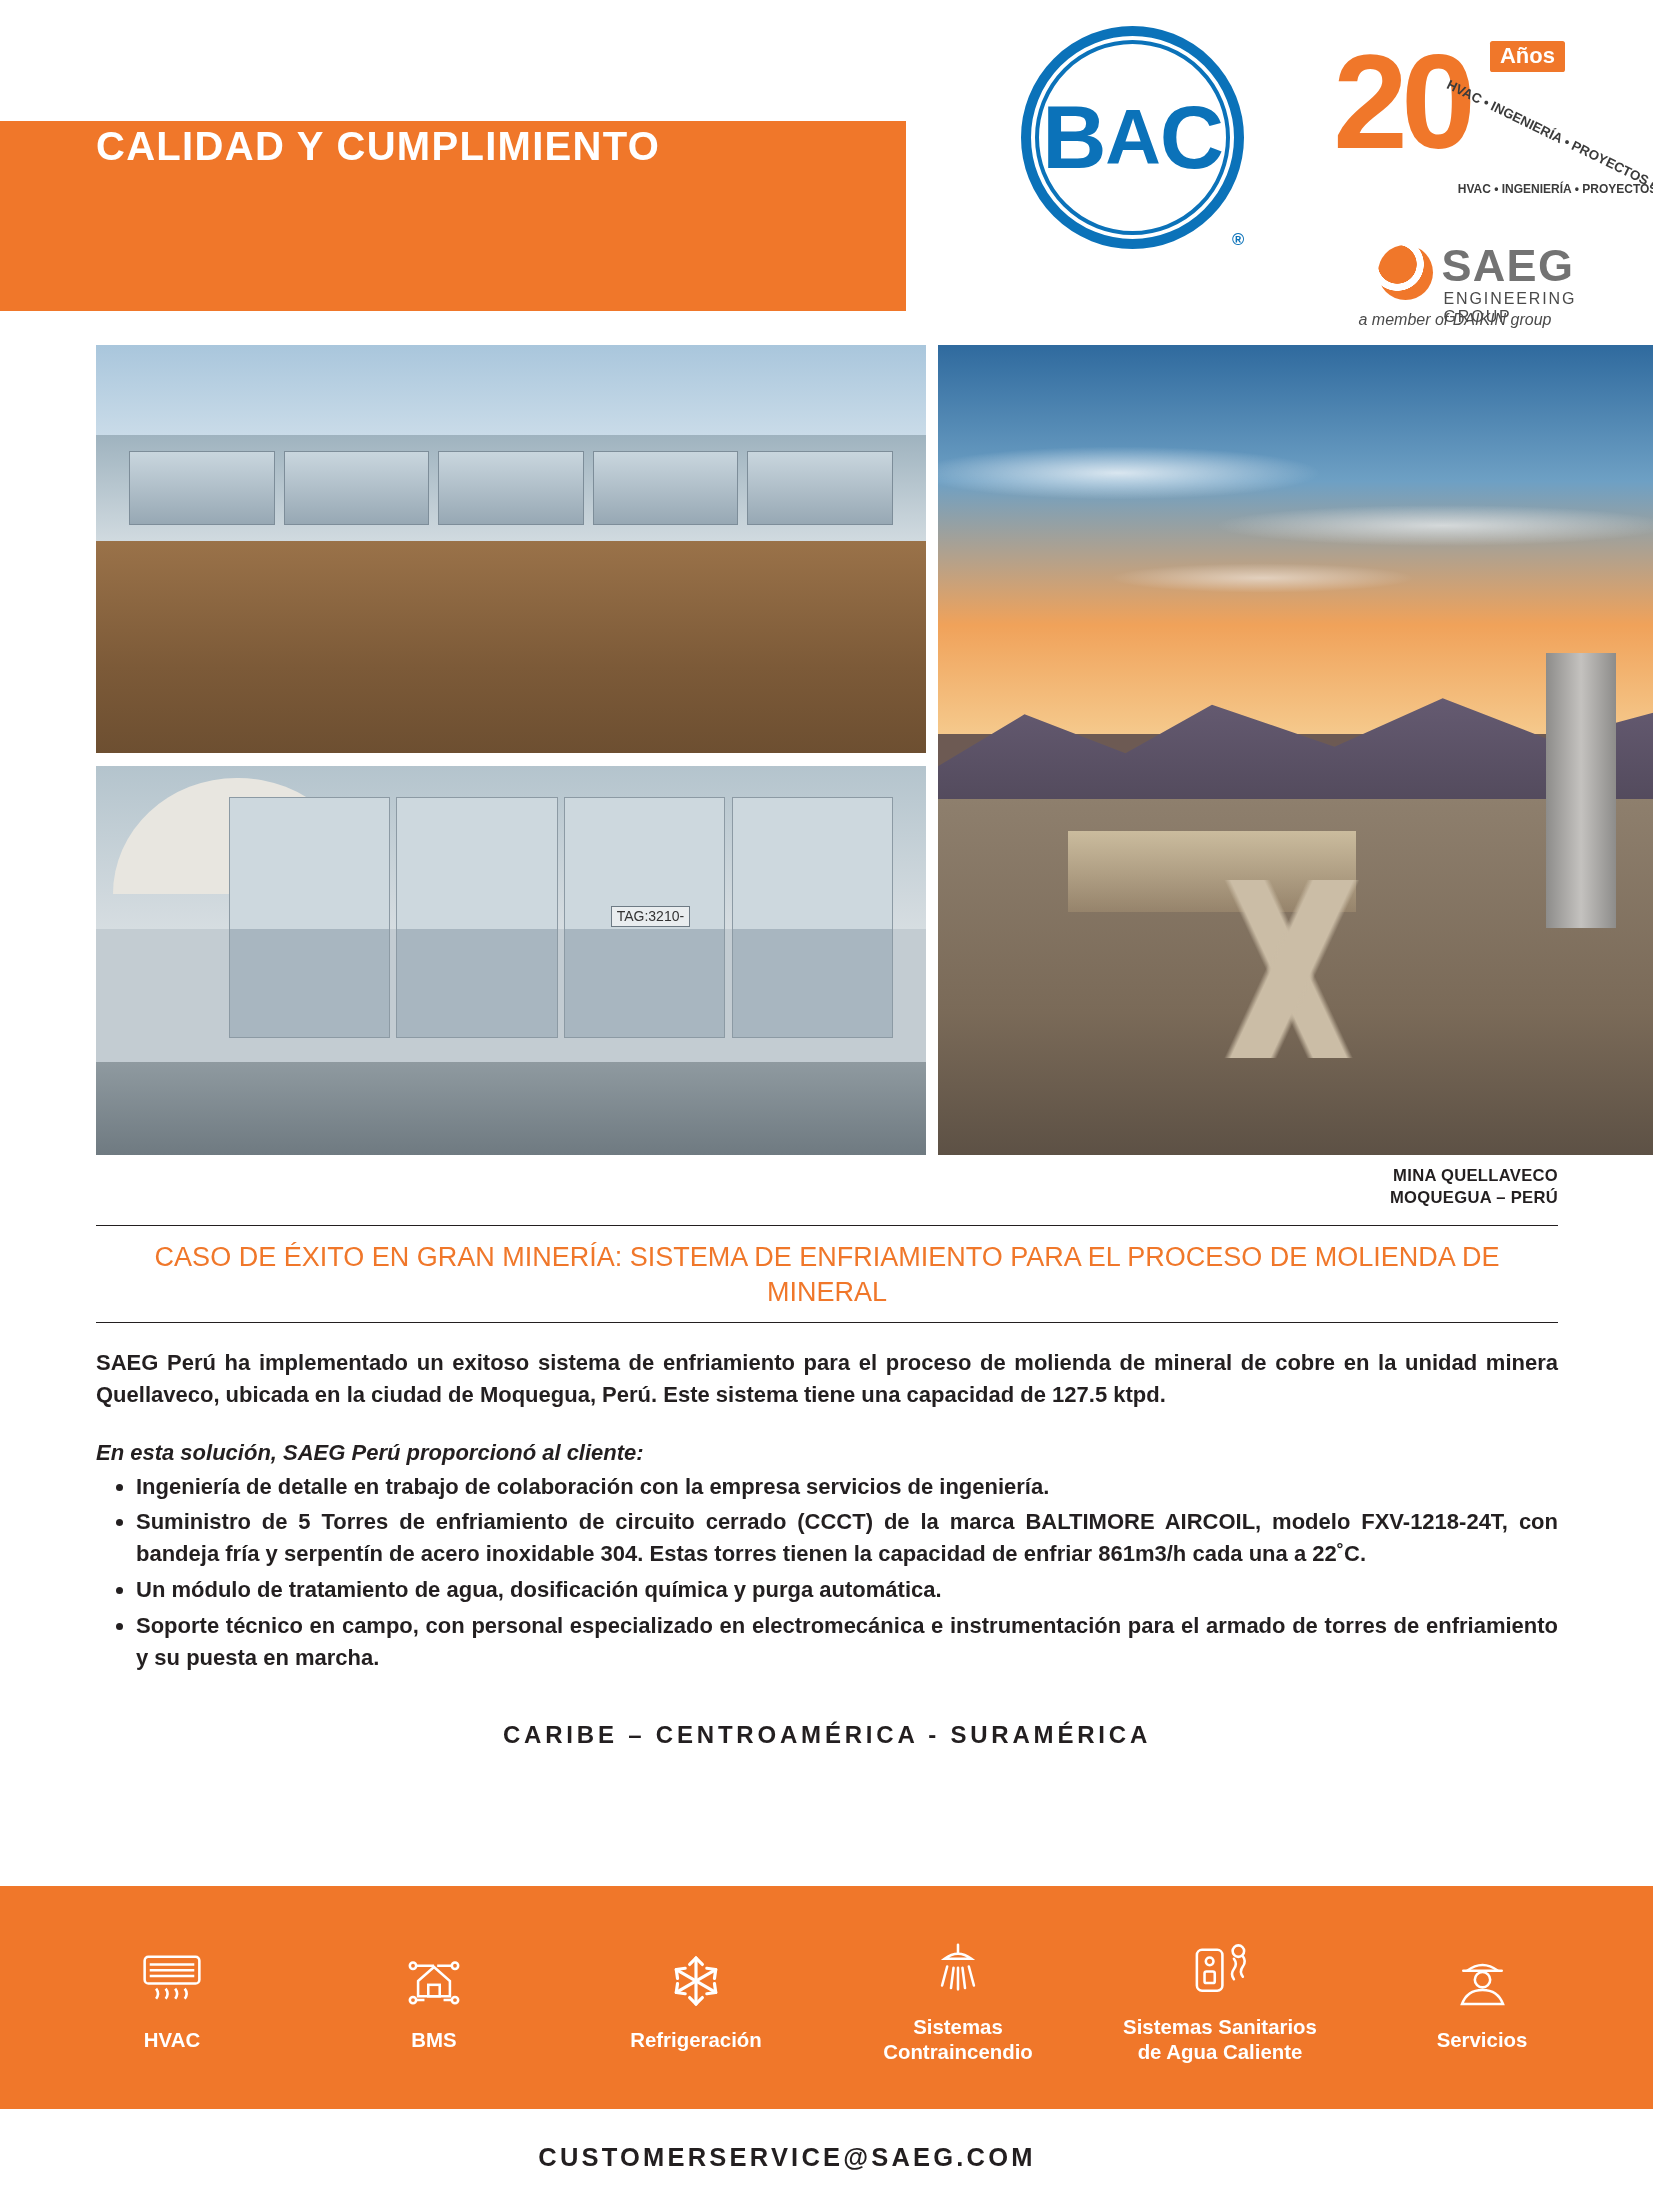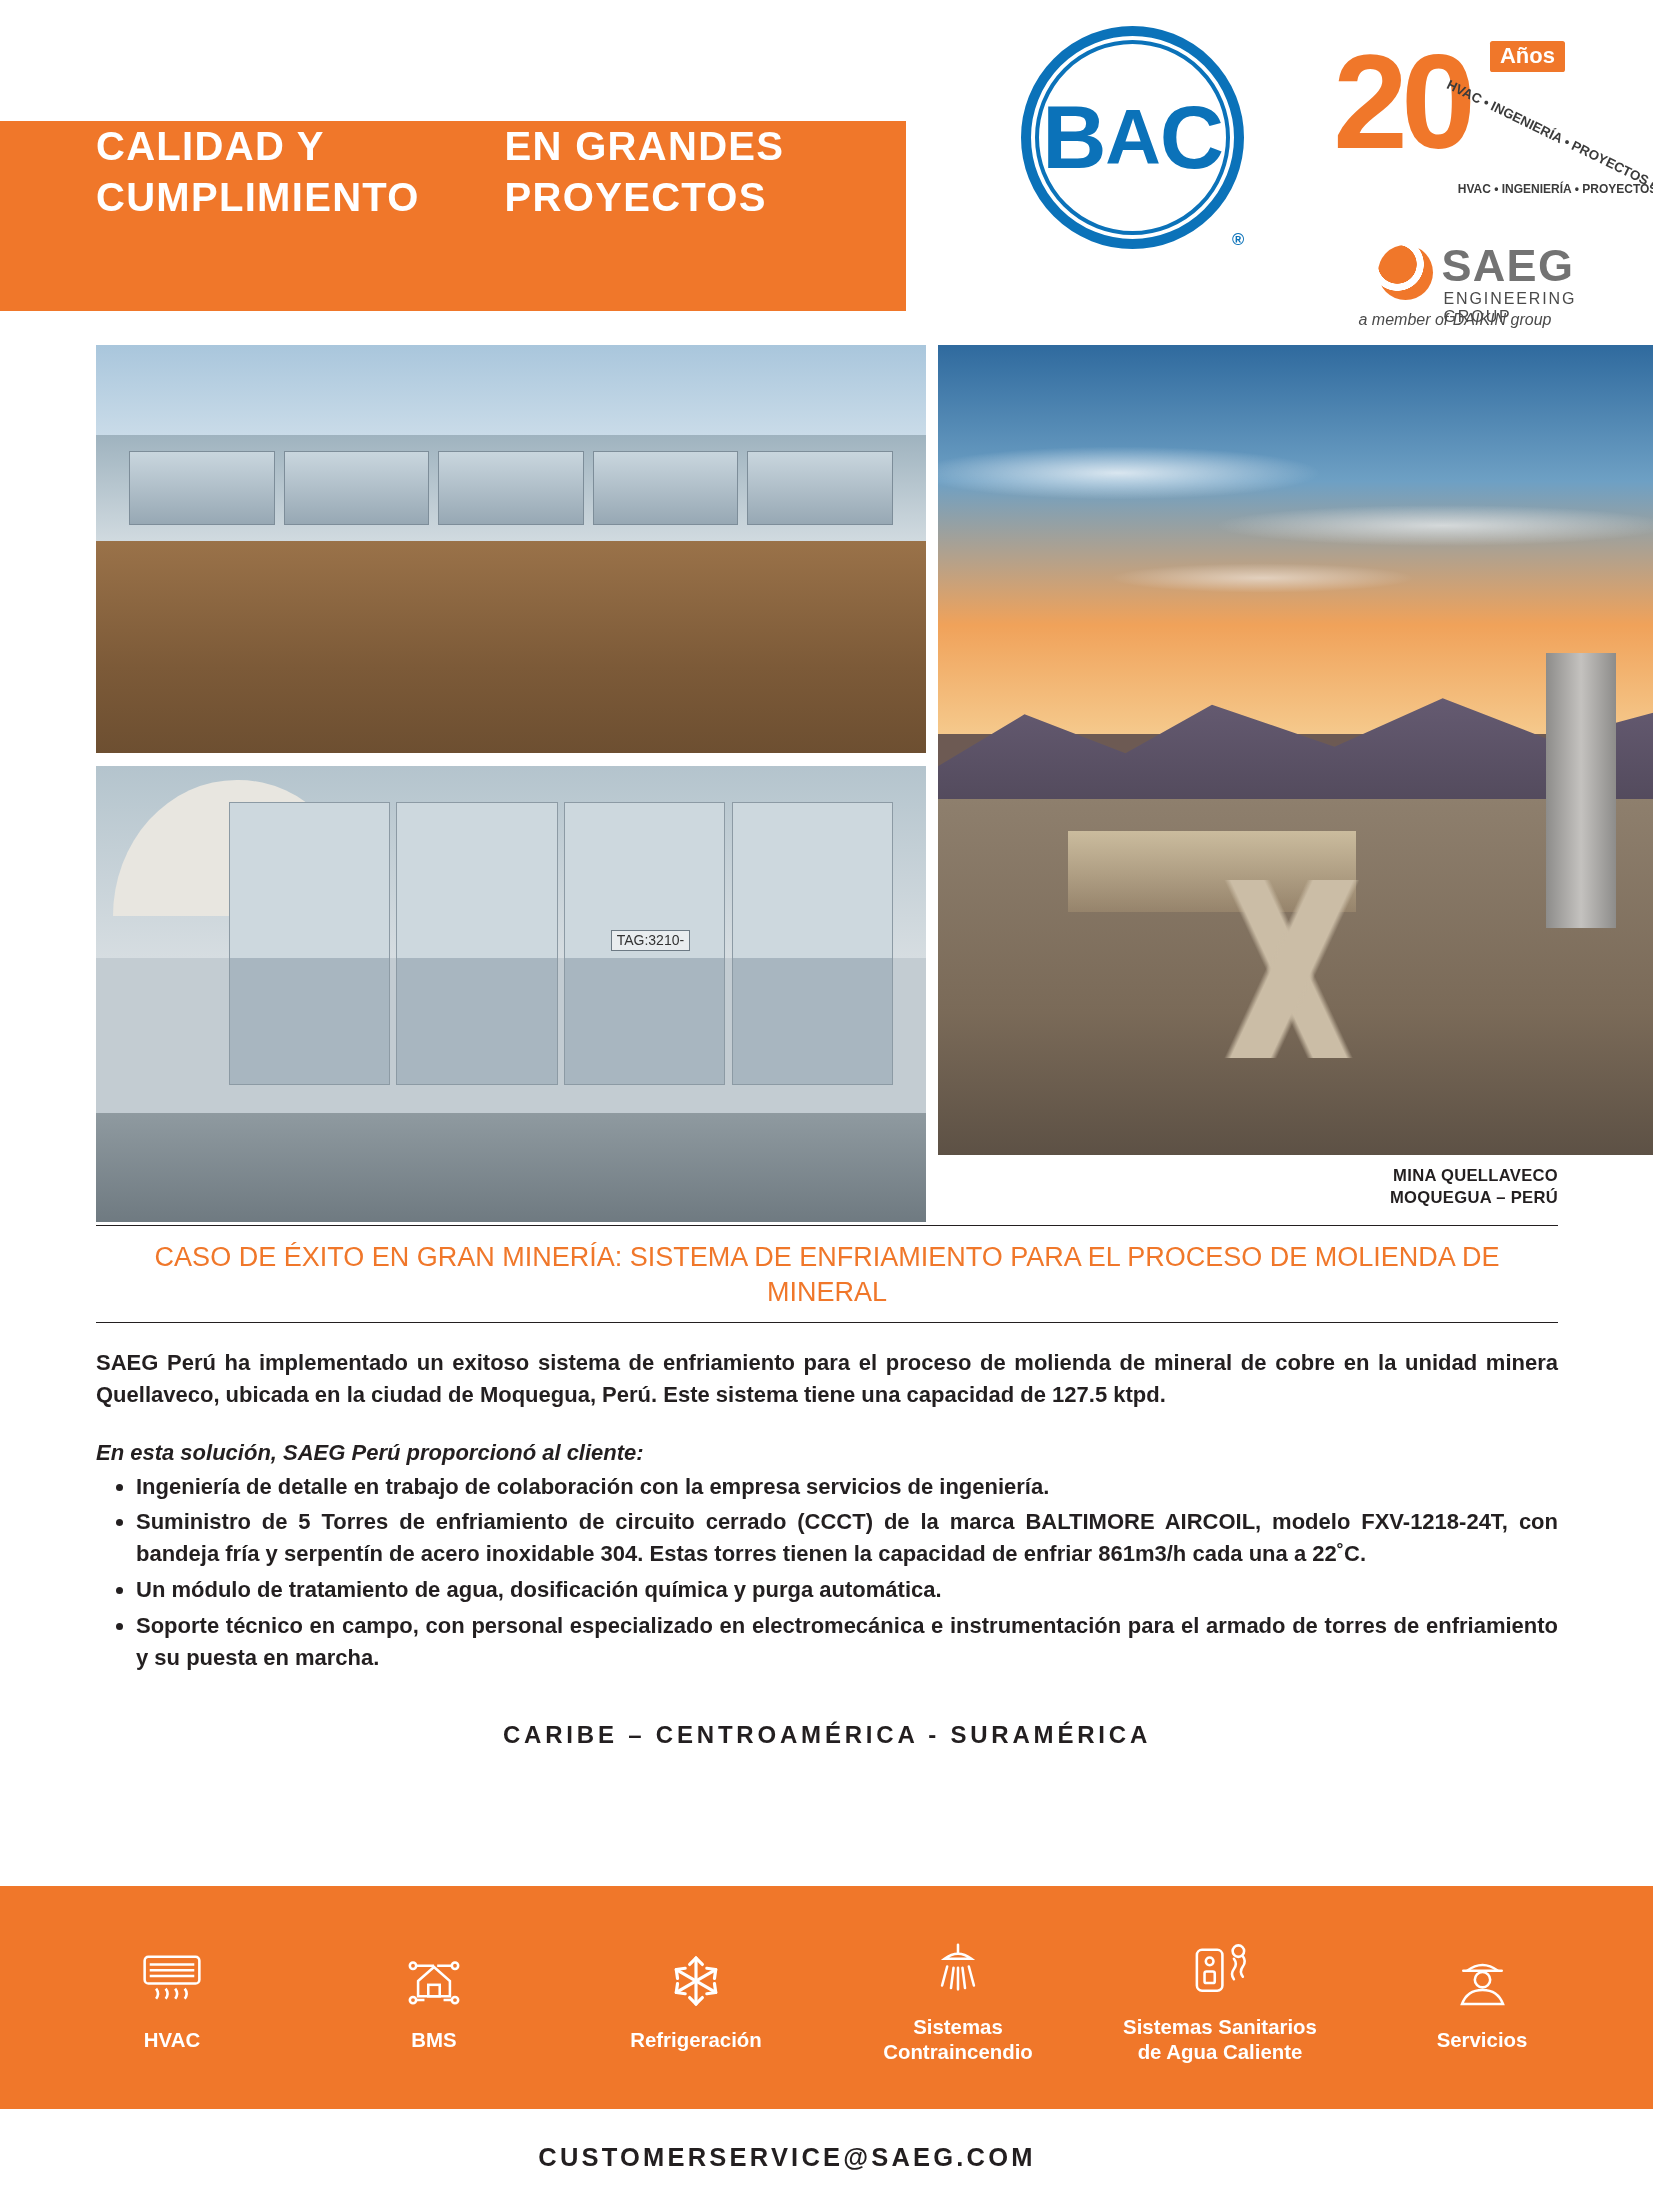--- a/index.html
+++ b/index.html
@@ -209,21 +209,21 @@
     background: linear-gradient(to bottom, #c9d6de, #97a8b4);
     border: 1.3px solid #7d8d99;
   }
   .photo-top-left .dirt {
     position: absolute; left: 0; bottom: 0; width: 100%; height: 52%;
     background: linear-gradient(to bottom, #9a7249, #7c5a38 60%, #6d4f31);
   }
 
   .photo-bottom-left {
     left: 0; top: 421px;
-    width: 830px; height: 456px;
+    width: 830px; height: 389px;
     background: #c3ccd2;
   }
   .photo-bottom-left .dome {
     position: absolute; left: 2%; top: 3%; width: 30%; height: 30%;
     background: #e8e6e0;
     border-radius: 50% 50% 0 0 / 100% 100% 0 0;
   }
   .photo-bottom-left .sky2 {
     position: absolute; left: 0; top: 0; width: 100%; height: 42%;
     background: linear-gradient(to bottom, #b4c4cd, #d6dde1);
@@ -406,21 +406,20 @@
     color: #231f20;
   }
 </style>
 </head>
 <body>
 
 <div class="header">
 
   <div class="title-band">
     <div class="line">CALIDAD Y CUMPLIMIENTO</div>
-    <div class="line">EN GRANDES PROYECTOS</div>
   </div>
 
   <div class="bac-logo">
     <div class="bac-ring-outer"></div>
     <div class="bac-ring-inner"></div>
     <div class="bac-text">
       <span class="big">B</span>
         <span>A</span>
         <span class="big">C</span>
     </div>

